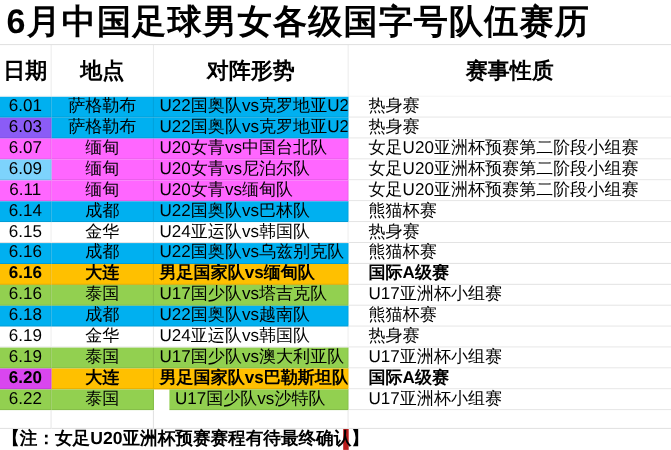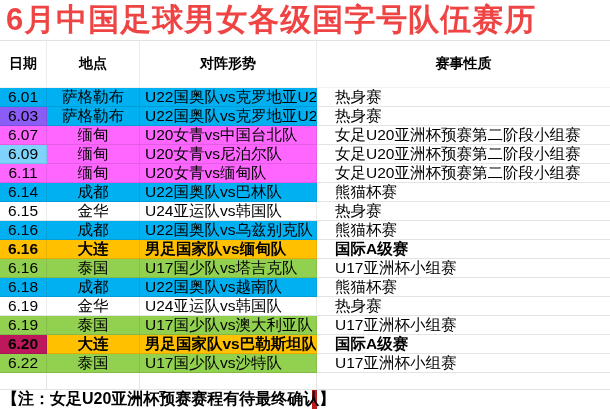--- a/index.html
+++ b/index.html
@@ -34,21 +34,21 @@
     display:grid;
     grid-template-columns:47px 93px 177px 293px;
     box-sizing:border-box;
   }
   .header-row{
     height:47px;
   }
   .header-row .hcell{
     display:flex;align-items:center;justify-content:center;
     font-weight:bold;
-    font-size:14px;
+    font-size:20px;
     box-sizing:border-box;
     border-right:1px solid rgba(0,0,0,0.07);
     border-bottom:1px solid rgba(0,0,0,0.05);
   }
   .header-row .hcell:last-child{border-right:none;}
   .data-row{
     height:19px;
     font-size:15.5px;
     line-height:18px;
   }
@@ -97,21 +97,21 @@
     font-size:16px;
     white-space:nowrap;
   }
 </style>
 </head>
 <body>
 
 <div id="sheet">
 
   <div class="title-row">
-    <span class="t" style="color: #ef4444;">6月中国足球男女各级国字号队伍赛历</span>
+    <span class="t" style="color: #000000;">6月中国足球男女各级国字号队伍赛历</span>
   </div>
 
   <div class="grid-row header-row">
     <div class="hcell">日期</div>
     <div class="hcell">地点</div>
     <div class="hcell">对阵形势</div>
     <div class="hcell">赛事性质</div>
   </div>
 
   <div>
@@ -200,30 +200,30 @@
     </div>
 
     <div class="grid-row data-row row">
       <div class="cell band date" style="background: rgb(146, 208, 80);">6.19</div>
       <div class="cell band venue" style="background: rgb(146, 208, 80);">泰国</div>
       <div class="cell band match" style="background: rgb(146, 208, 80);">U17国少队vs澳大利亚队</div>
       <div class="cell event">U17亚洲杯小组赛</div>
     </div>
 
     <div class="grid-row data-row row bold">
-      <div class="cell band date" style="background: #be185d;">6.20</div>
+      <div class="cell band date" style="background: #d946ef;">6.20</div>
       <div class="cell band venue" style="background: rgb(255, 192, 0);">大连</div>
       <div class="cell band match" style="background: rgb(255, 192, 0);">男足国家队vs巴勒斯坦队</div>
       <div class="cell event">国际A级赛</div>
     </div>
 
     <div class="grid-row data-row row">
       <div class="cell band date" style="background: rgb(146, 208, 80);">6.22</div>
       <div class="cell band venue" style="background: rgb(146, 208, 80);">泰国</div>
-      <div class="cell band match" style="background: rgb(146, 208, 80);">U17国少队vs沙特队</div>
+      <div class="cell band match" style="background: rgb(146, 208, 80); margin-left: 14px;">U17国少队vs沙特队</div>
       <div class="cell event">U17亚洲杯小组赛</div>
     </div>
   </div>
 
   <div class="grid-row empty-row">
     <div class="cell"></div>
     <div class="cell"></div>
     <div class="cell"></div>
     <div class="cell"></div>
   </div>

